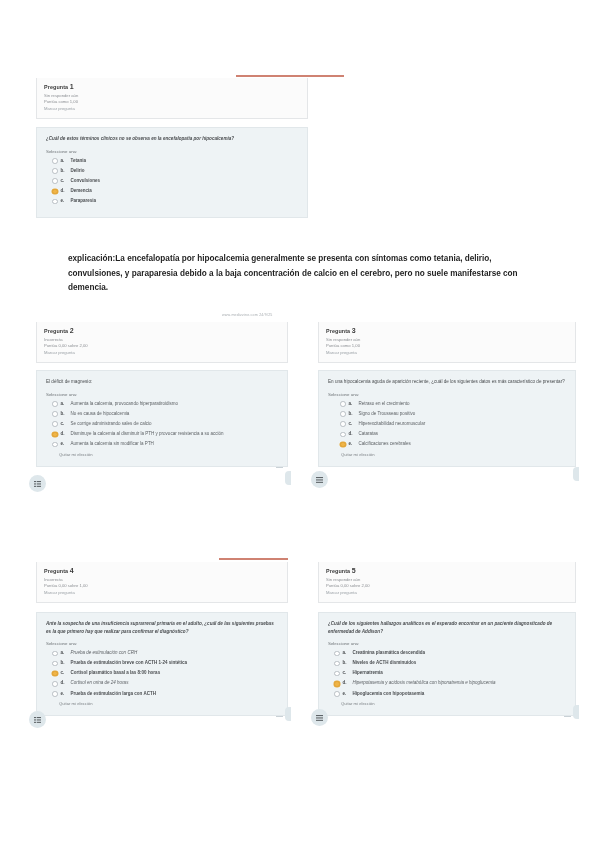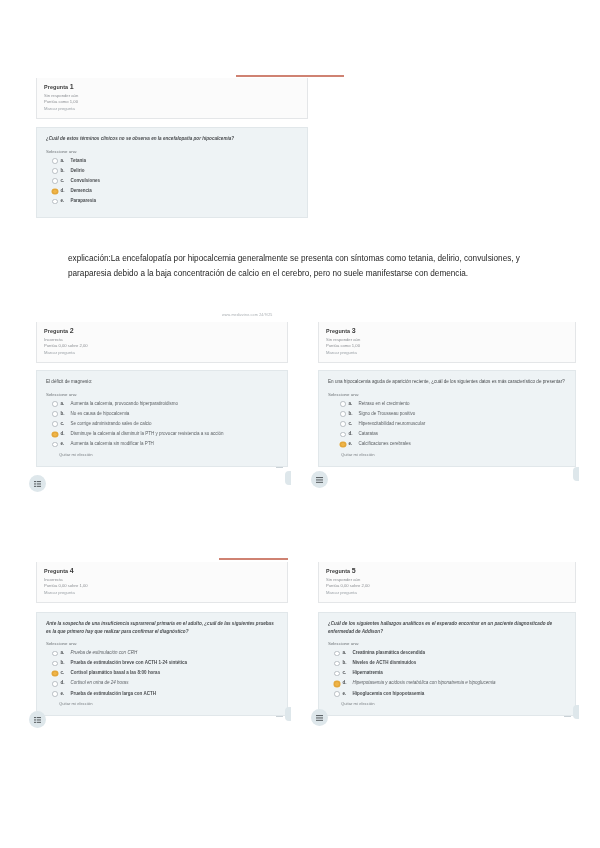--- a/index.html
+++ b/index.html
@@ -164,20 +164,21 @@
 
   
   .explain {
     position: absolute;
     left: 68px;
     top: 244px;
     width: 476px;
     font-size: 8.2px;
     line-height: 1.75;
     color: #1f1f1f;
+    font-weight: bold;
   }
 
   
   .page-stamp {
     position: absolute;
     font-size: 3.6px;
     color: #a7acb0;
     letter-spacing: .2px;
   }
 </style>

